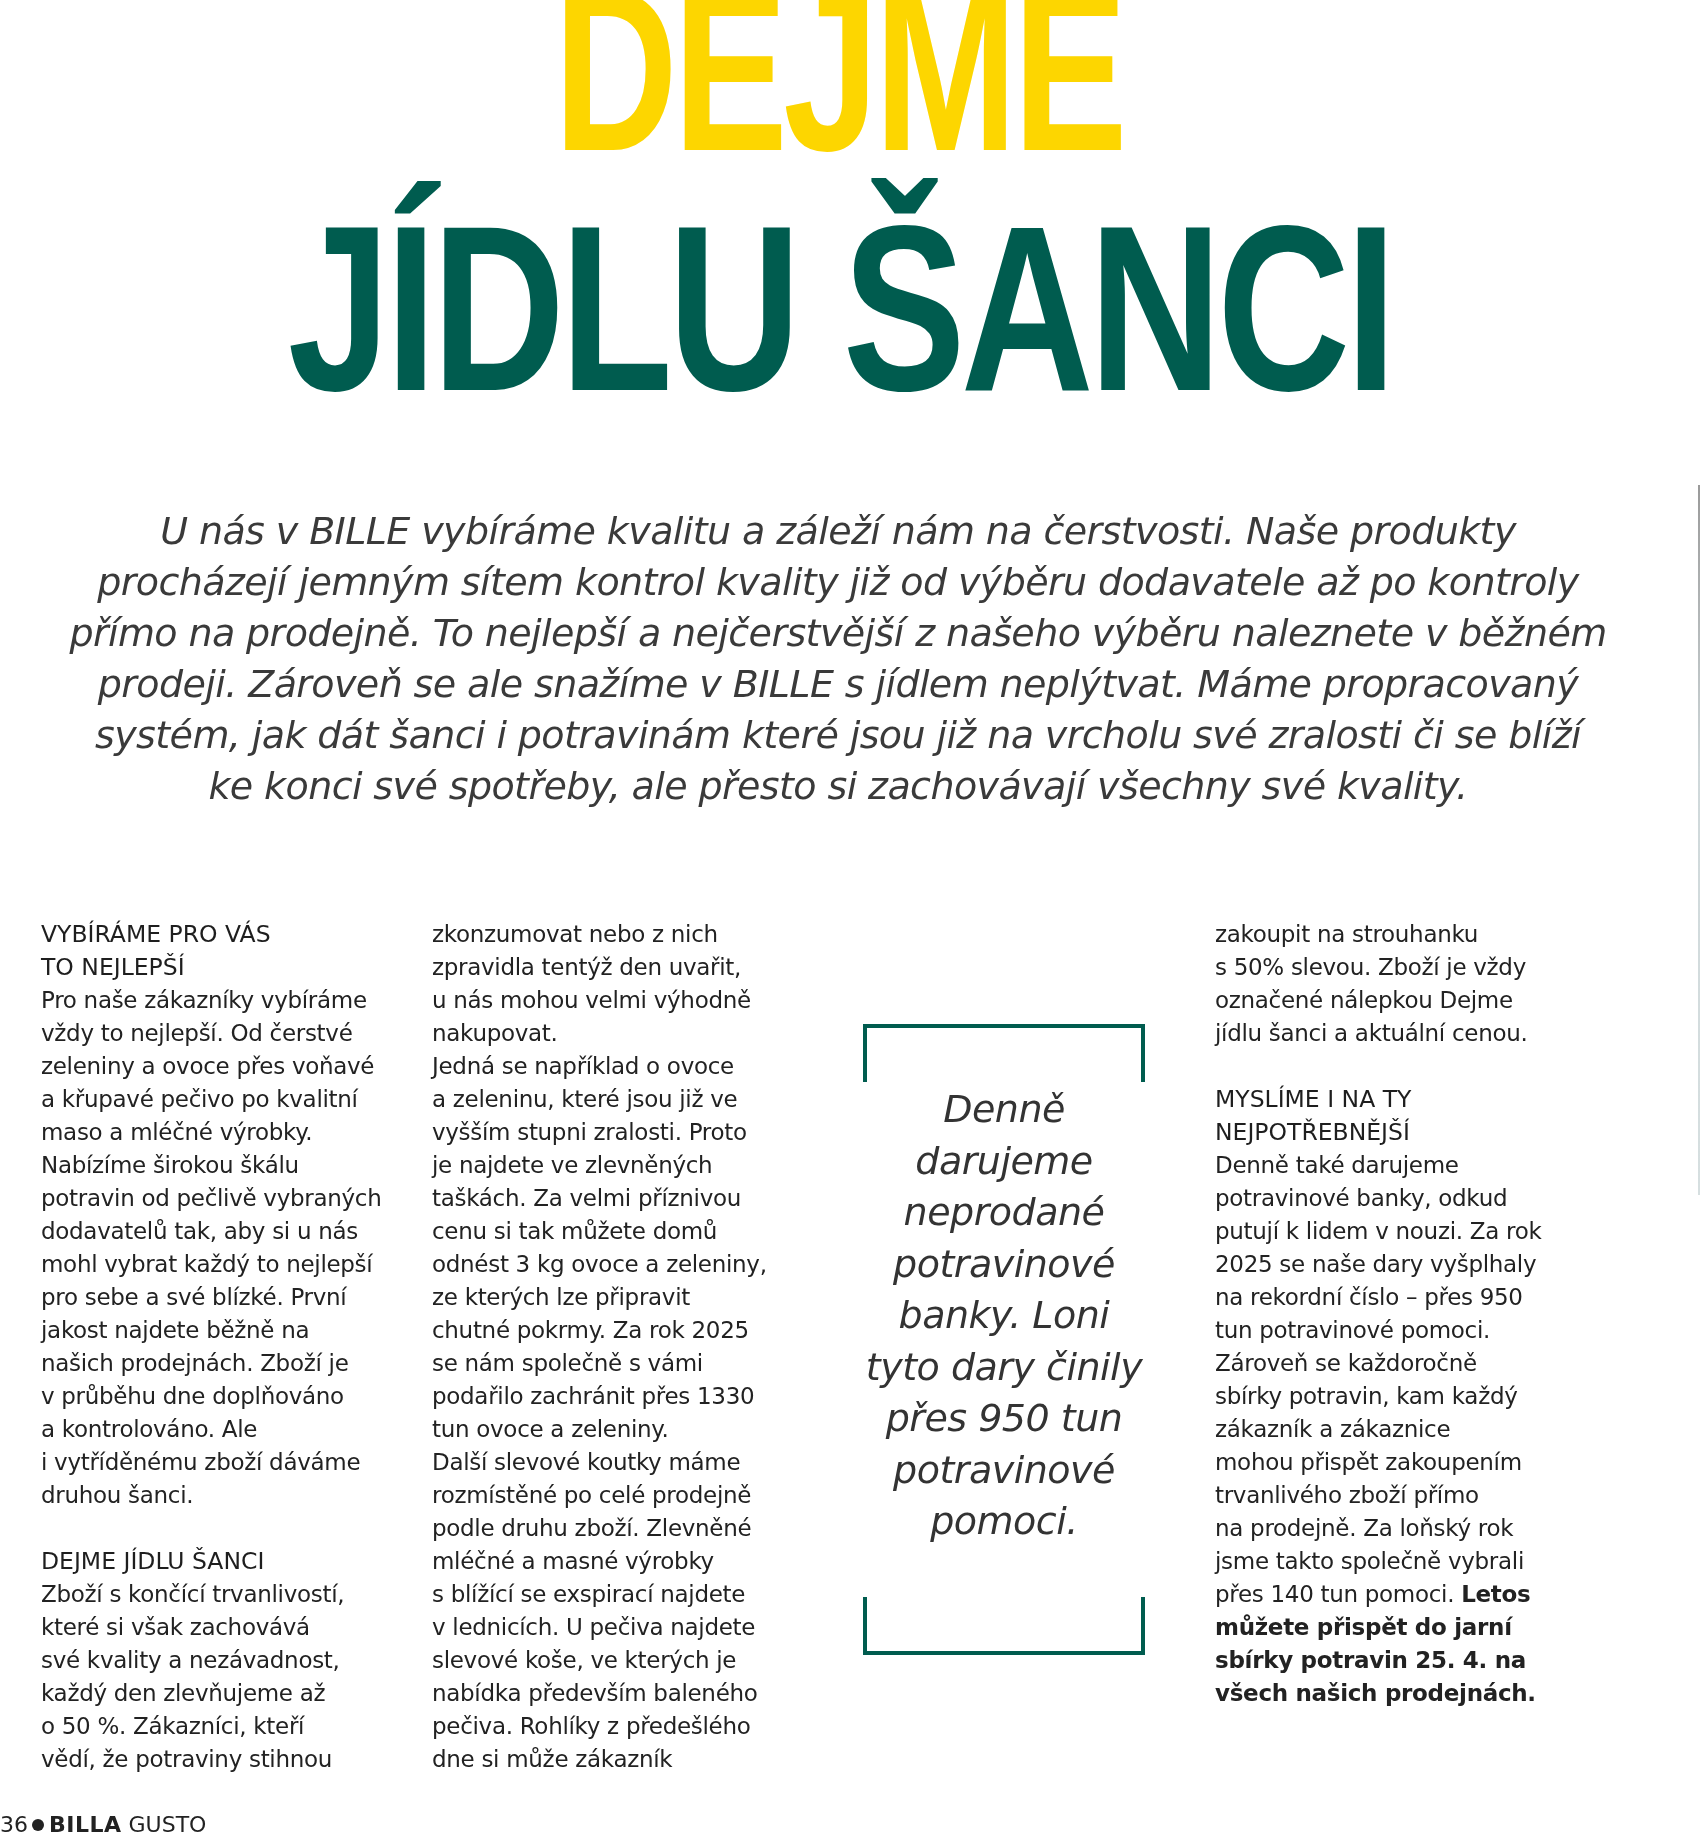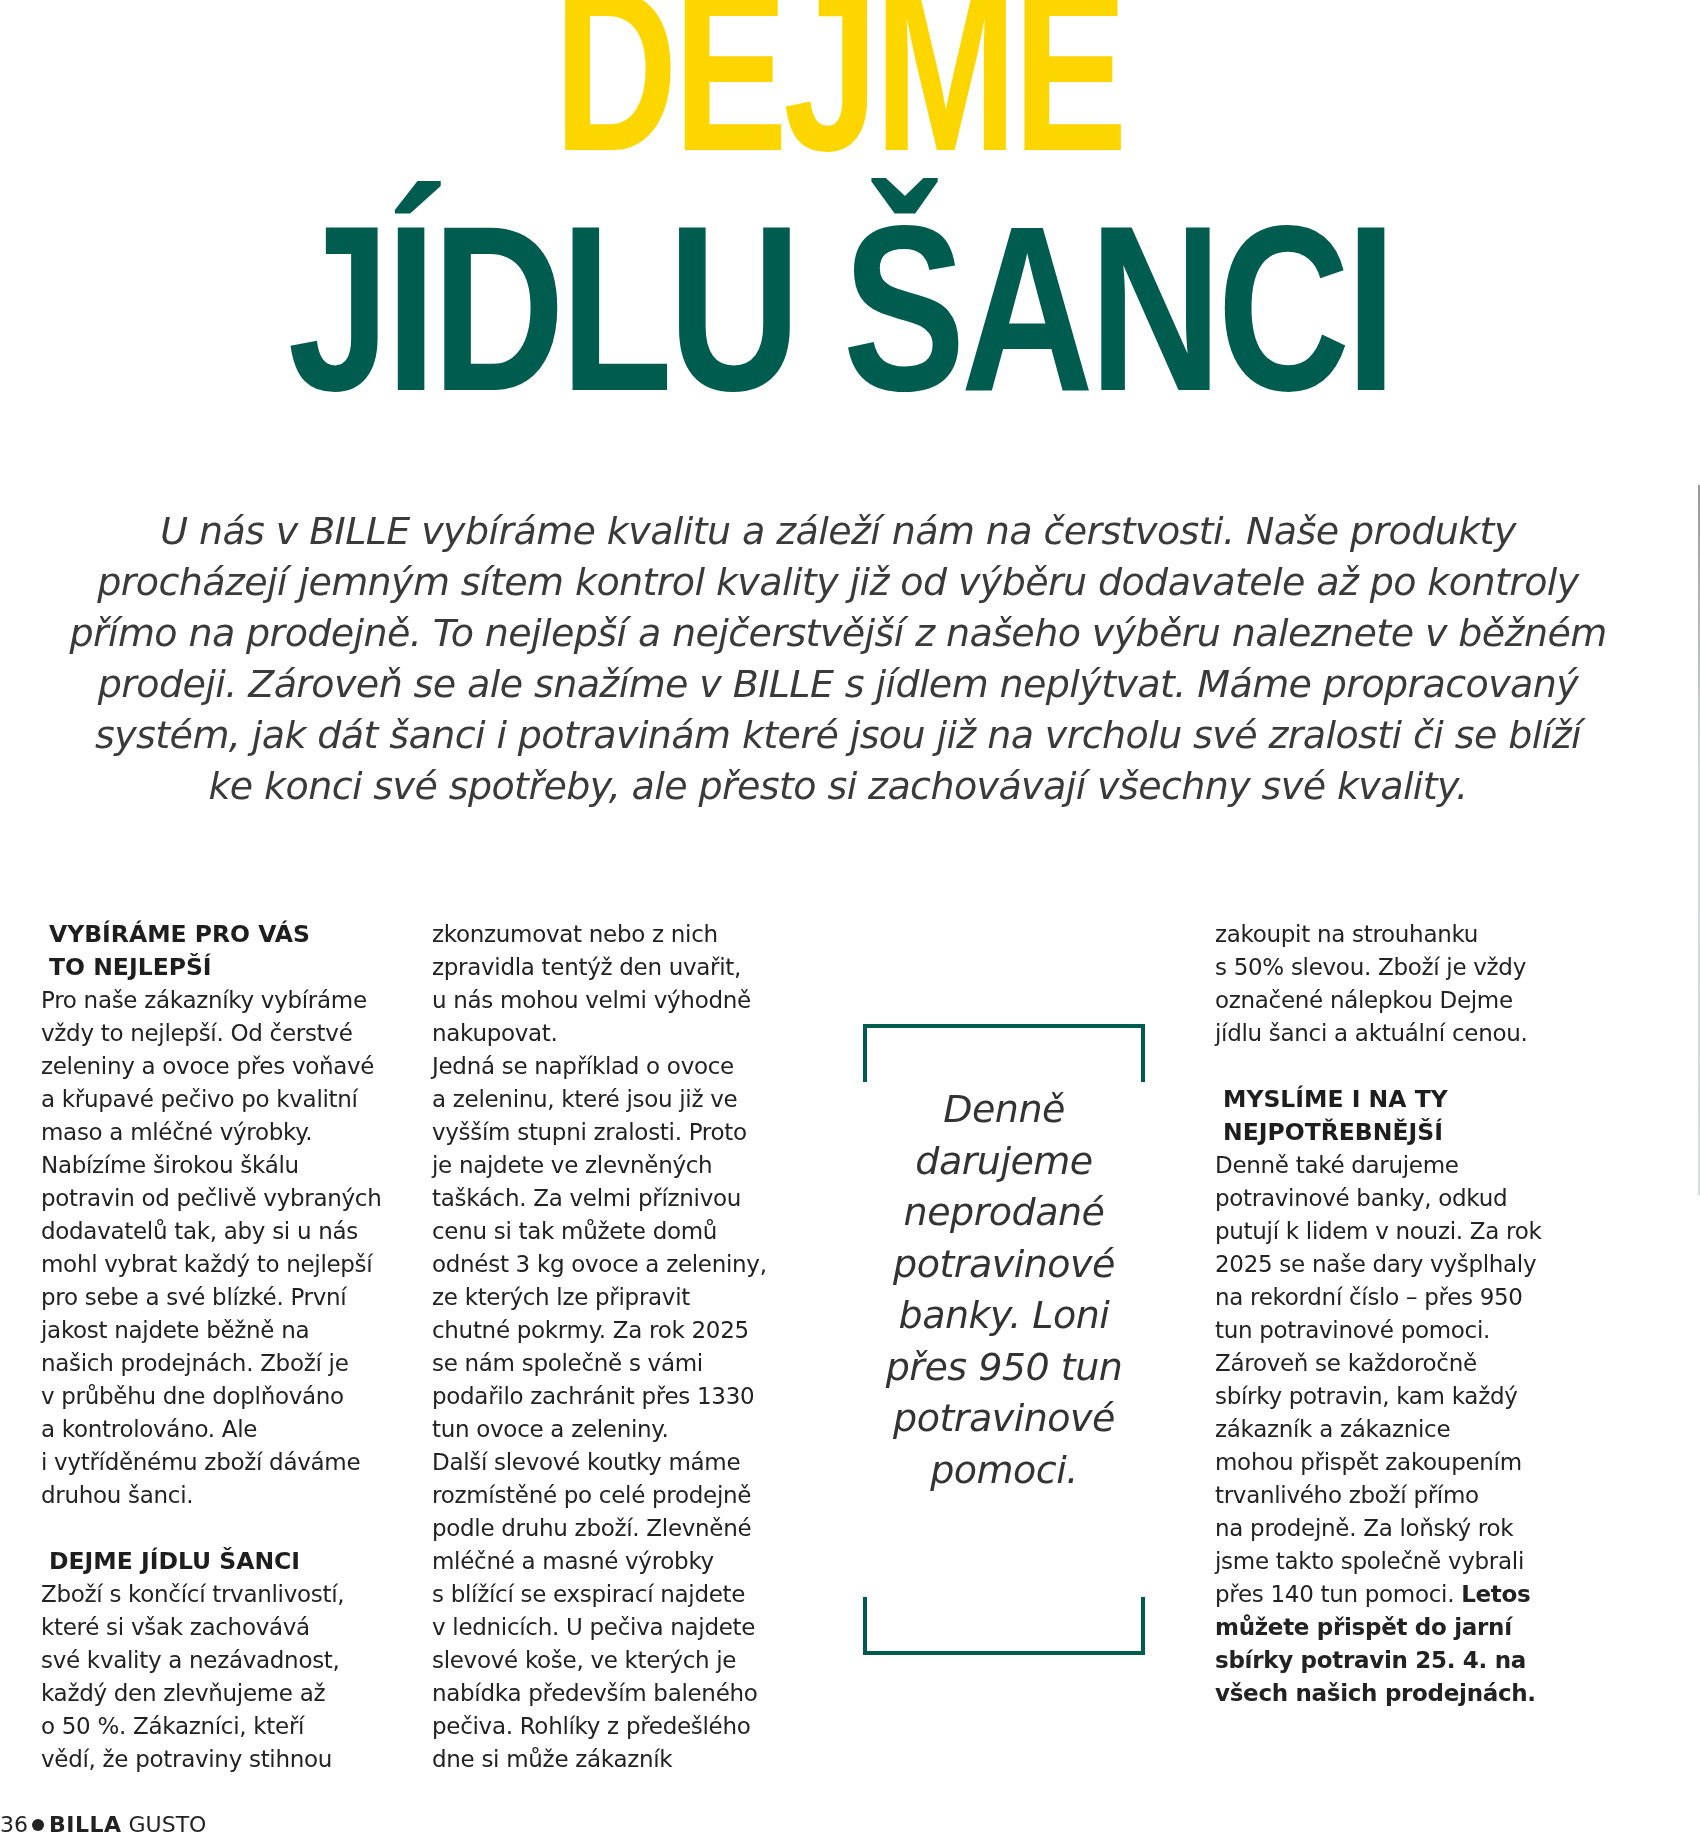--- a/index.html
+++ b/index.html
@@ -13,21 +13,21 @@
   .title-green  { top: 190px; font-size: 236px; line-height: 236px;
                   transform: scaleX(0.78); transform-origin: 804px 0; }
   .intro { position: absolute; left: 30px; top: 488px; width: 1580px; margin: 18px;
            text-align: center; font-family: "DejaVu Sans", sans-serif; font-style: italic;
            font-weight: 200; font-size: 38px; line-height: 51px; color: #3a3a3a;
            letter-spacing: -0.6px; }
   .intro .ln { display: block; white-space: nowrap; }
   .col { position: absolute; top: 918px; font-family: "DejaVu Sans", sans-serif;
          font-size: 23px; line-height: 33px; color: #222222; letter-spacing: -0.3px; }
   .col .ln { display: block; white-space: nowrap; height: 33px; }
-  .col .h { font-weight: bold; font-size: 23.5px; letter-spacing: 0px; color: #1e1e1e; margin-left: 8px; }
+  .col .h { font-weight: normal; font-size: 23.5px; letter-spacing: 0px; color: #1e1e1e; }
   .col .b { font-weight: bold; }
   .col .gap { height: 33px; }
   .col1 { left: 41px; width: 360px; }
   .col2 { left: 432px; width: 380px; }
   .col4 { left: 1215px; width: 380px; }
   .quote { position: absolute; left: 863px; top: 1024px; width: 282px; height: 631px; }
   .bracket { position: absolute; left: 0; width: 282px; height: 58px; box-sizing: border-box;
              border-color: var(--green); border-style: solid; }
   .bracket-top { top: 0; border-width: 4px 4px 0 4px; }
   .bracket-bottom { bottom: 0; border-width: 0 4px 4px 4px; }
@@ -128,20 +128,21 @@
 </div>
 
 <div class="quote">
   <div class="bracket bracket-top"></div>
   <p class="quote-text">
       <span class="ln">Denně</span>
       <span class="ln">darujeme</span>
       <span class="ln">neprodané</span>
       <span class="ln">potravinové</span>
       <span class="ln">banky. Loni</span>
+      <span class="ln">tyto dary činily</span>
       <span class="ln">přes 950 tun</span>
       <span class="ln">potravinové</span>
       <span class="ln">pomoci.</span>
     </p>
   <div class="bracket bracket-bottom"></div>
 </div>
 
 <div class="col col4">
   <div>
       <span class="ln">zakoupit na strouhanku</span>

